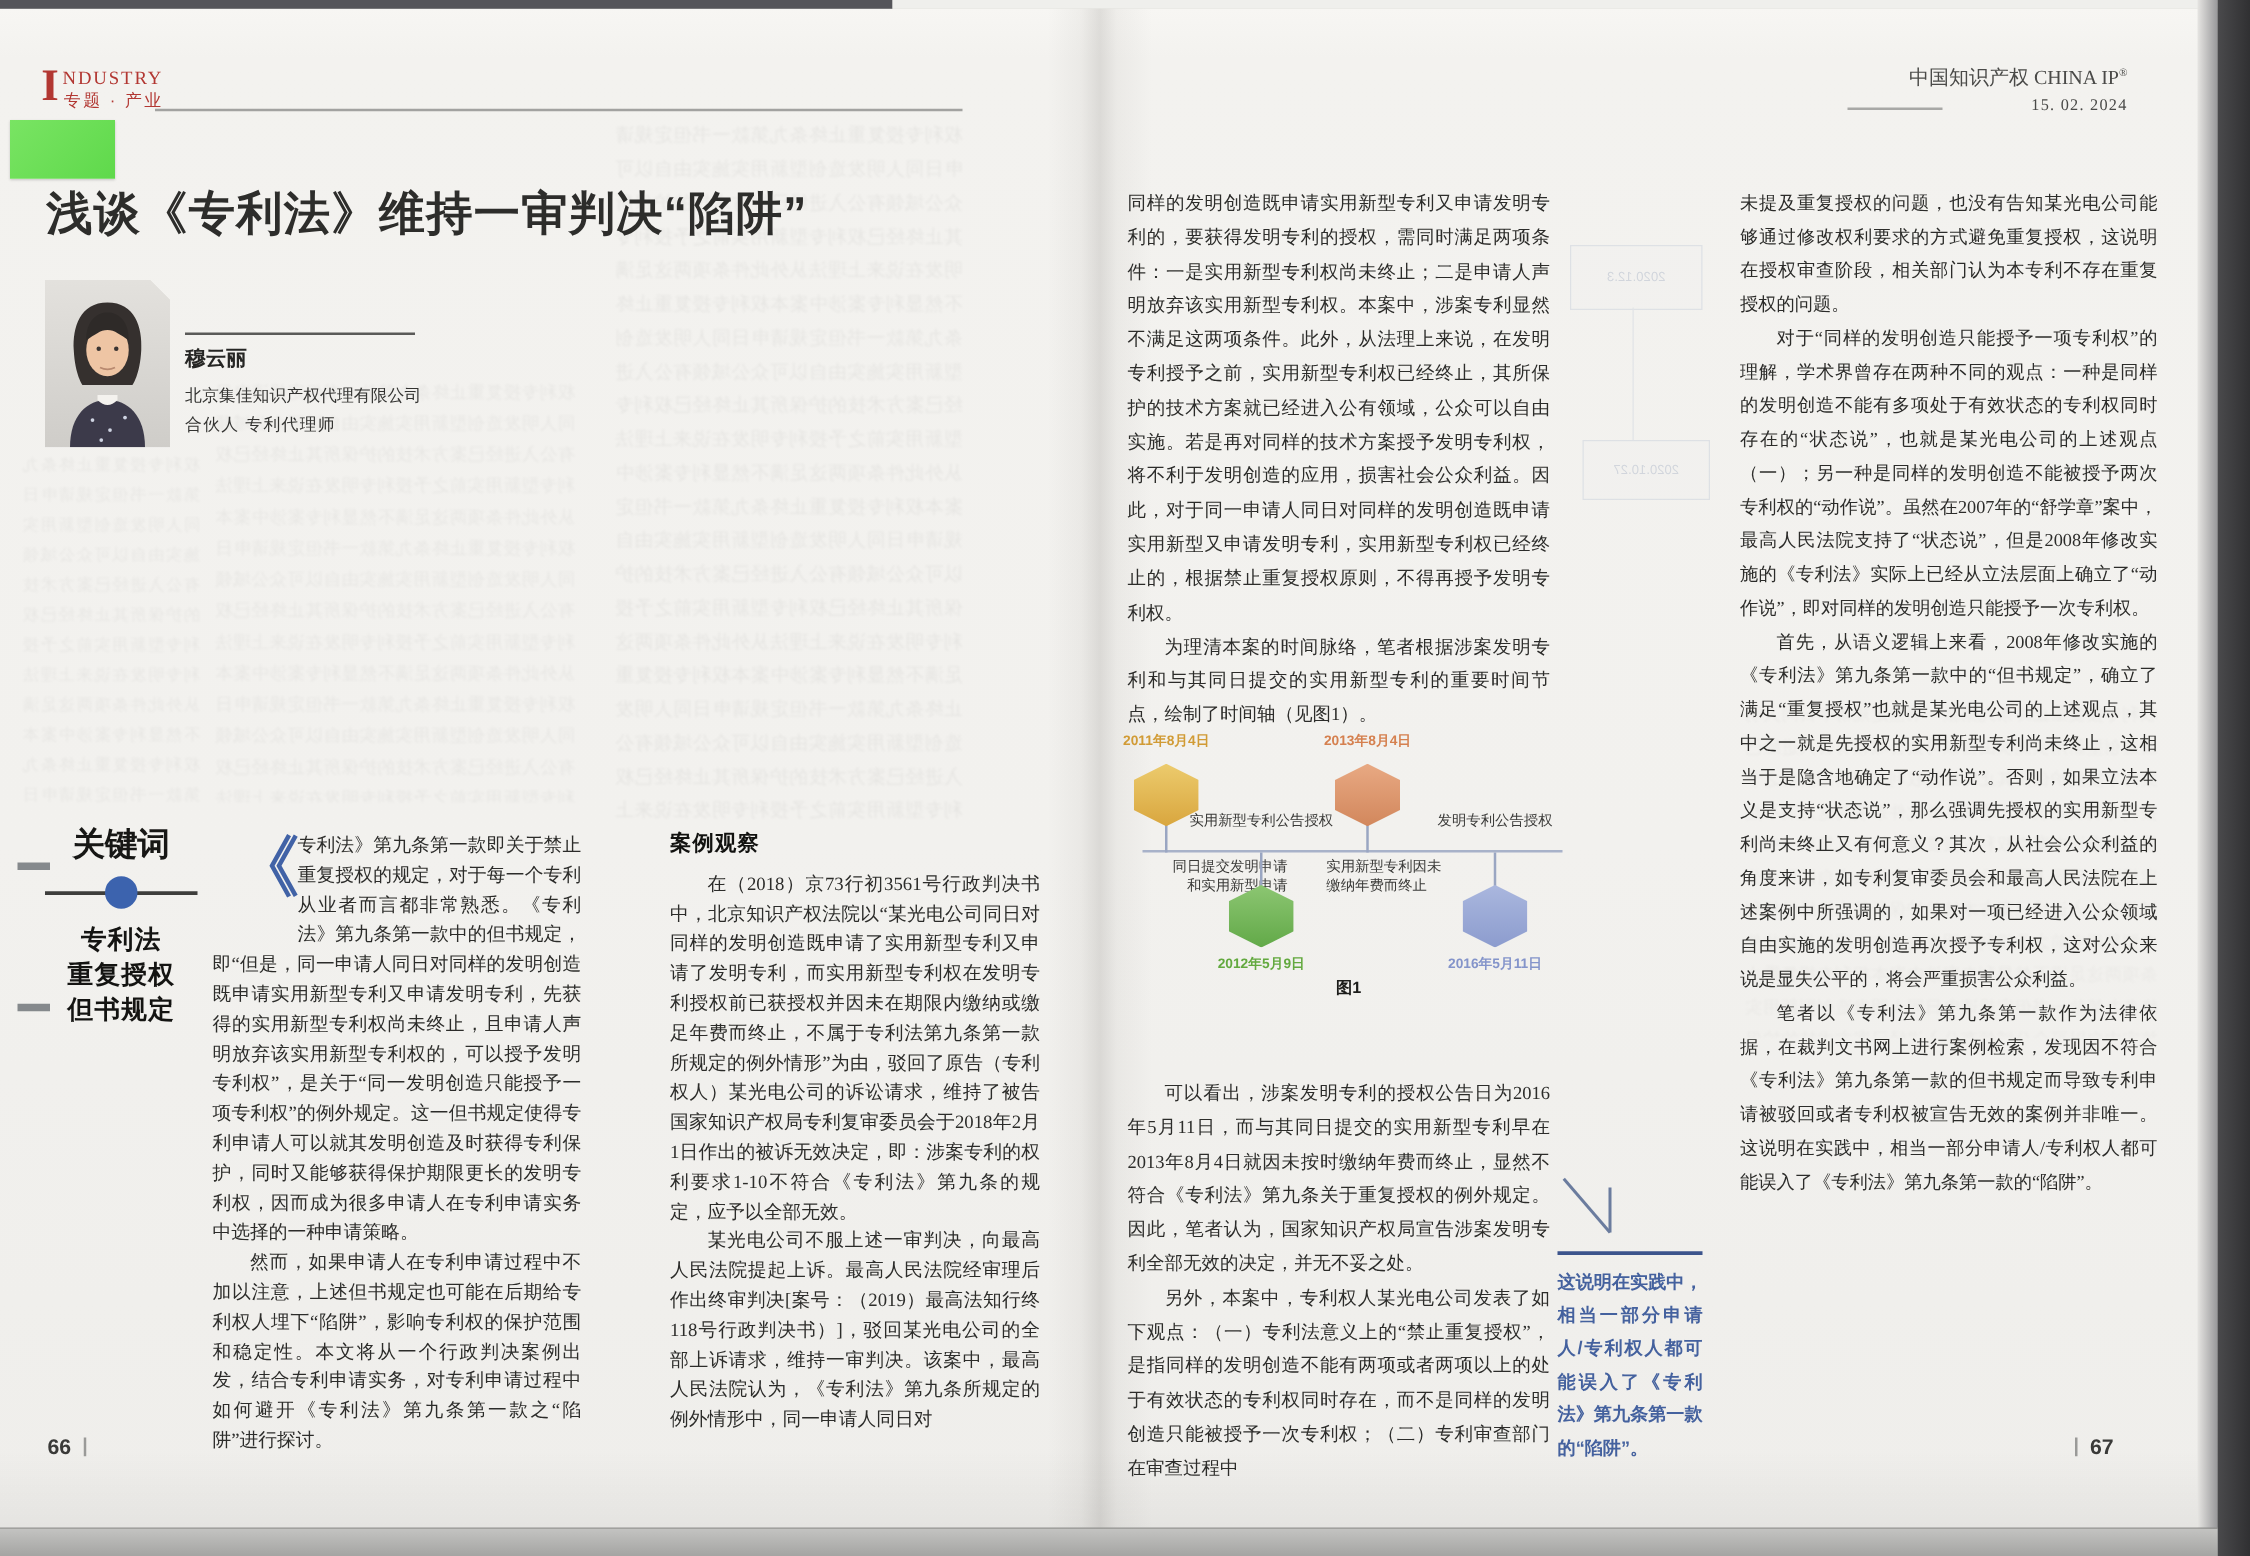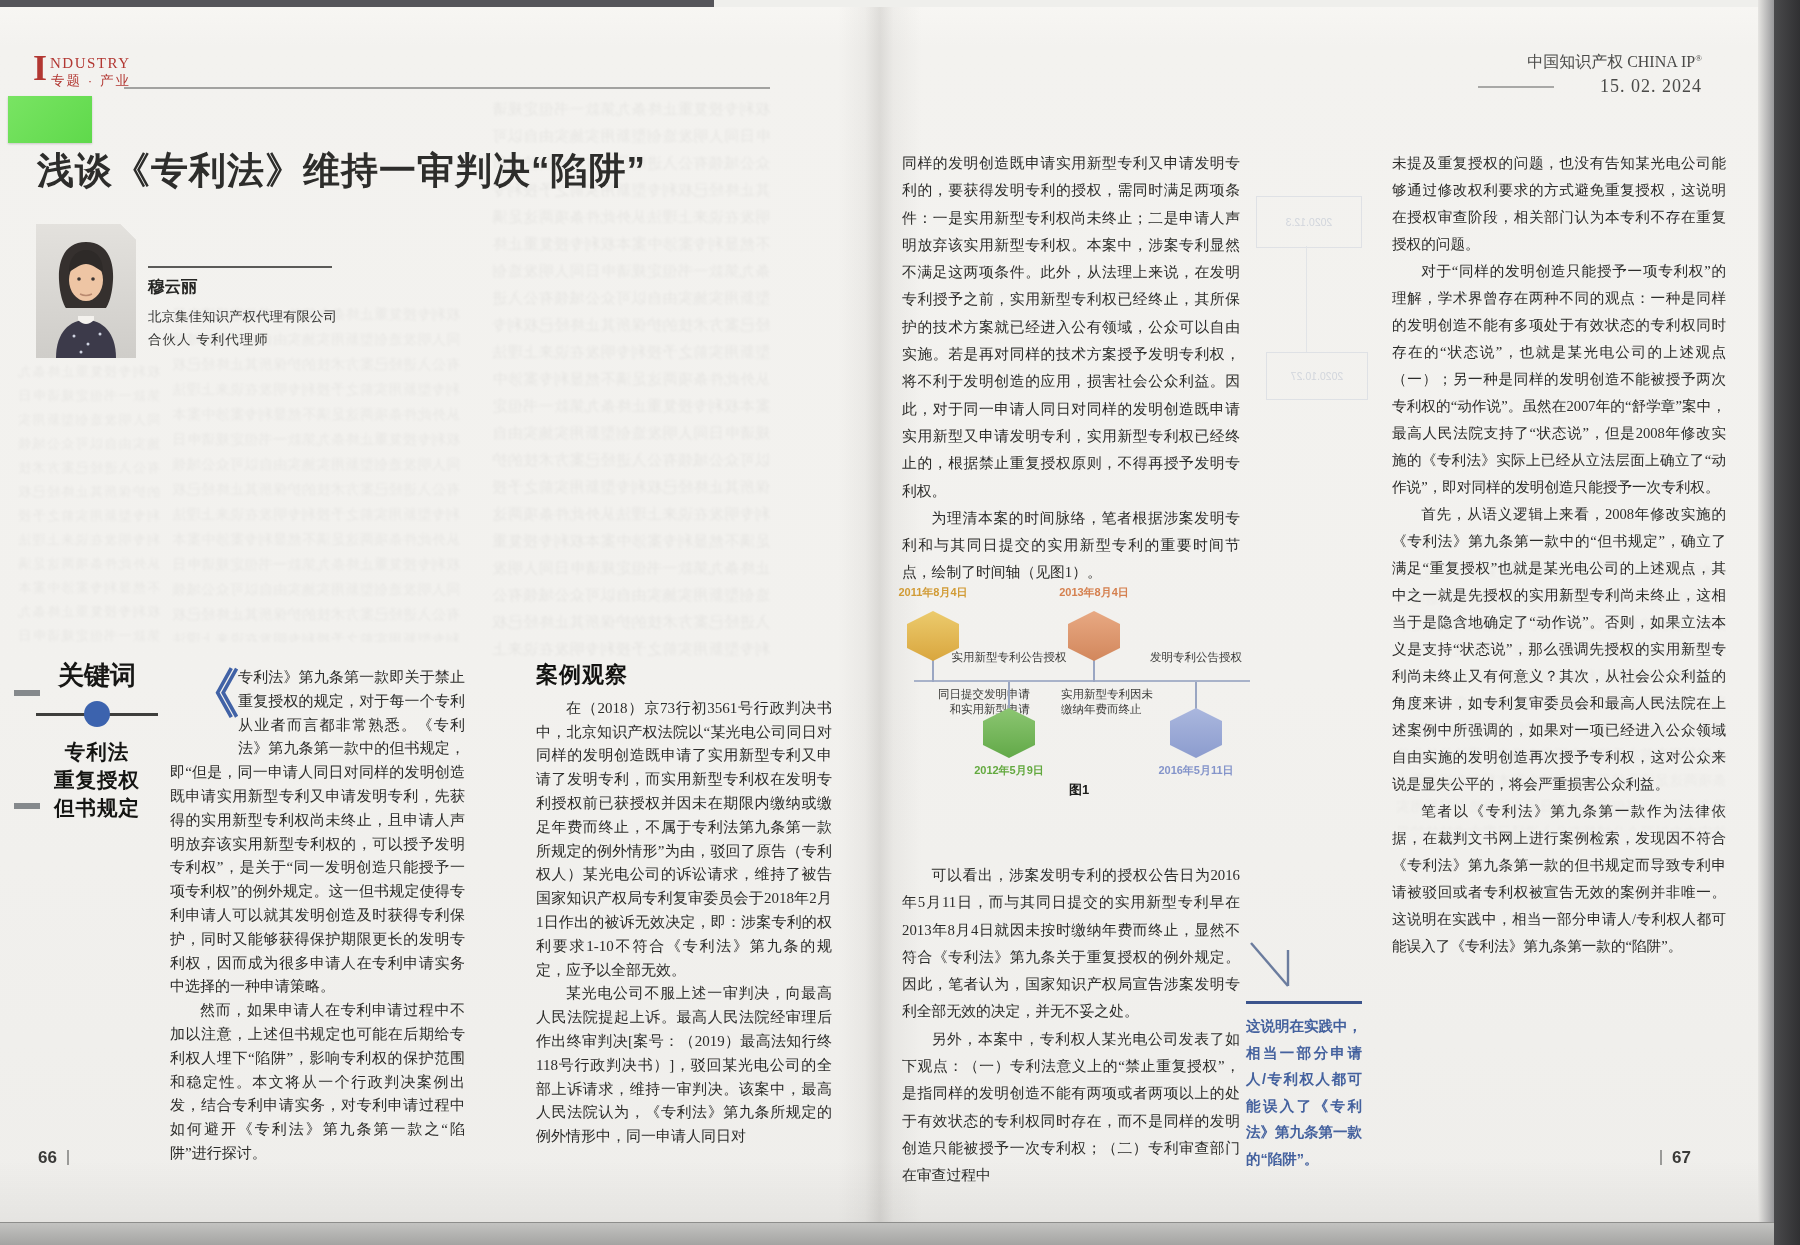--- a/index.html
+++ b/index.html
@@ -71,33 +71,33 @@
   
   .bodycol{position:absolute;font-family:"Liberation Serif","DejaVu Serif",serif;
     color:#2c2c2a;text-align:justify;}
   .bodycol p{margin:0;text-indent:2em;font-family:Liberation Serif, serif;}
   .bodycol p.noindent{text-indent:0;}
   .col-a{left:170px;top:666px;width:295px;font-size:15px;line-height:23.8px;}
   .col-b{left:536px;top:663px;width:296px;font-size:15px;line-height:23.8px;}
   .col-c-top{left:902px;top:150px;width:338px;font-size:14.8px;line-height:27.3px;}
   .col-c-bottom{left:902px;top:862px;width:338px;font-size:14.8px;line-height:27.3px;}
   .col-e{left:1392px;top:150px;width:334px;font-size:14.6px;line-height:27px;}
-  .case-heading{font-family:"Liberation Sans",sans-serif;font-weight:bold;font-size:22px;
+  .case-heading{font-family:"Liberation Sans",sans-serif;font-weight:bold;font-size:17px;
     color:#121210;text-indent:0 !important;margin-bottom:10px !important;letter-spacing:1px;}
   .qspacer{float:left;width:68px;height:72px;}
   .big-quote{position:absolute;left:186px;top:664px;font-family:"Liberation Serif",serif;
     font-size:54px;line-height:60px;color:#4162a6;font-weight:bold;}
 
   
   .hdr-rule-r{position:absolute;left:1478px;top:86px;width:76px;height:2px;background:#a8a8a6;}
   .hdr-r{position:absolute;left:1420px;top:52px;width:282px;text-align:right;
     font-family:"Liberation Serif",serif;color:#4a4a48;}
   .hdr-r .t1{font-size:16px;}
   .hdr-r .t1 sup{font-size:9px;}
-  .hdr-r .t2{font-size:18px;letter-spacing:1px;margin-top:3px;}
+  .hdr-r .t2{font-size:13px;letter-spacing:1px;margin-top:3px;}
 
   
   .figure{position:absolute;left:898px;top:565px;width:362px;height:245px;}
   .tl-line{position:absolute;left:16px;top:115px;width:336px;height:2px;background:#a8b2c9;}
   .hex{position:absolute;width:52px;height:50px;
     clip-path:polygon(50% 0,100% 26%,100% 74%,50% 100%,0 74%,0 26%);}
   .stem{position:absolute;width:2px;background:#9aa6c2;}
   .tl-date{position:absolute;width:120px;text-align:center;font-size:11px;font-weight:bold;}
   .tl-label{position:absolute;font-size:11.5px;line-height:15px;color:#3a3a38;}
   .tl-label.center{text-align:center;}

